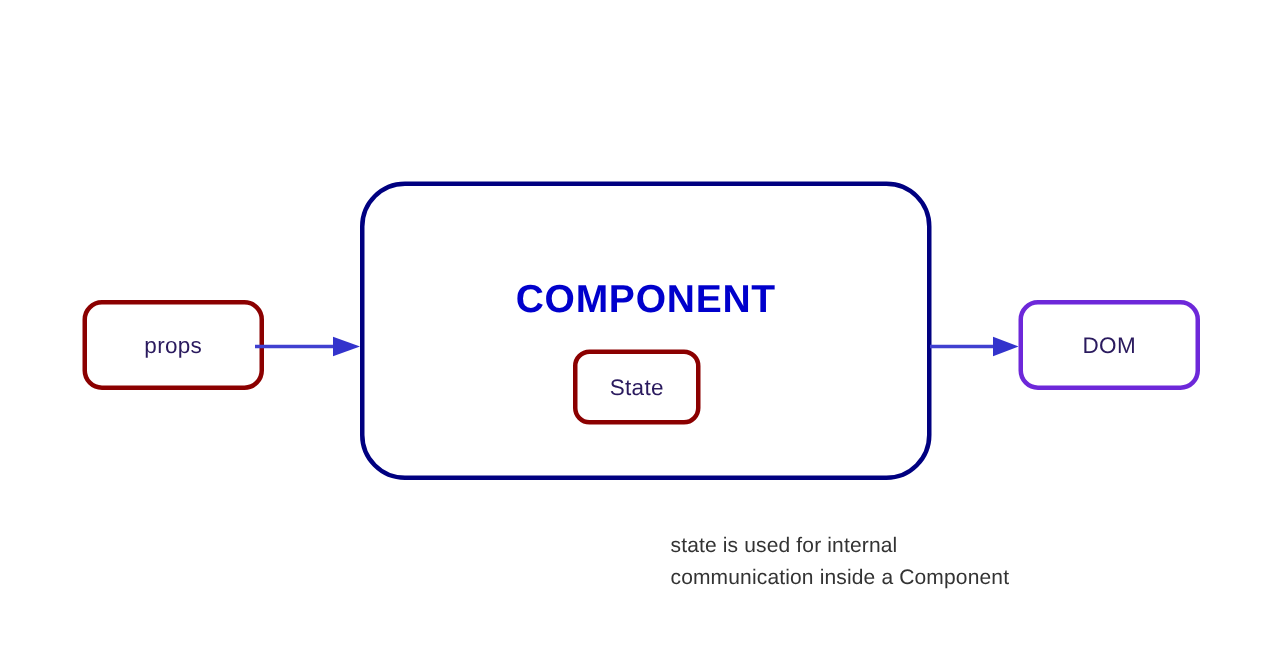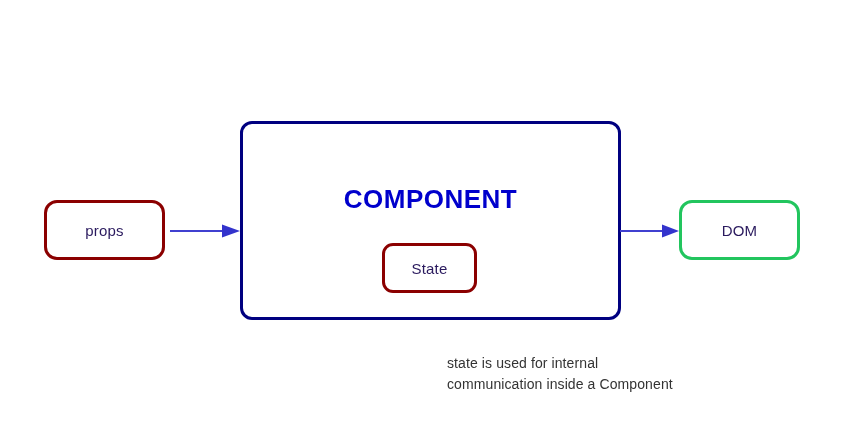--- a/index.html
+++ b/index.html
@@ -37,70 +37,70 @@
     color: #2a1a5e;
     font-family: "Liberation Sans", sans-serif;
     font-size: 15px;
     line-height: 1;
     letter-spacing: 0.2px;
     white-space: nowrap;
   }
 
   
   #props-node {
-    left: 44px;
+    left: 55px;
     top: 200px;
     width: 121px;
     height: 60px;
     border: 3px solid #8b0000;
     border-radius: 13px;
   }
 
   
   #dom-node {
     left: 679px;
     top: 200px;
     width: 121px;
     height: 60px;
-    border: 3px solid #22c55e;
+    border: 3px solid #6d28d9;
     border-radius: 13px;
   }
 
   
   #component-node {
     position: absolute;
     box-sizing: border-box;
     left: 240px;
     top: 121px;
     width: 381px;
     height: 199px;
     border: 3px solid #000080;
-    border-radius: 12px;
+    border-radius: 30px;
     background: #ffffff;
   }
 
   #component-title {
     position: absolute;
     left: 0;
     right: 0;
     top: 62px;
     text-align: center;
     color: #0000cc;
     font-family: "Liberation Sans", sans-serif;
     font-size: 26px;
     font-weight: bold;
     letter-spacing: 0.5px;
     line-height: 1;
   }
 
   
   #state-node {
     left: 139px;          
-    top: 119px;           
-    width: 95px;
+    top: 109px;           
+    width: 85px;
     height: 50px;
     border: 3px solid #8b0000;
     border-radius: 11px;
     text-align: center;
   }
 
   
   .arrow {
     position: absolute;
     height: 16px;

